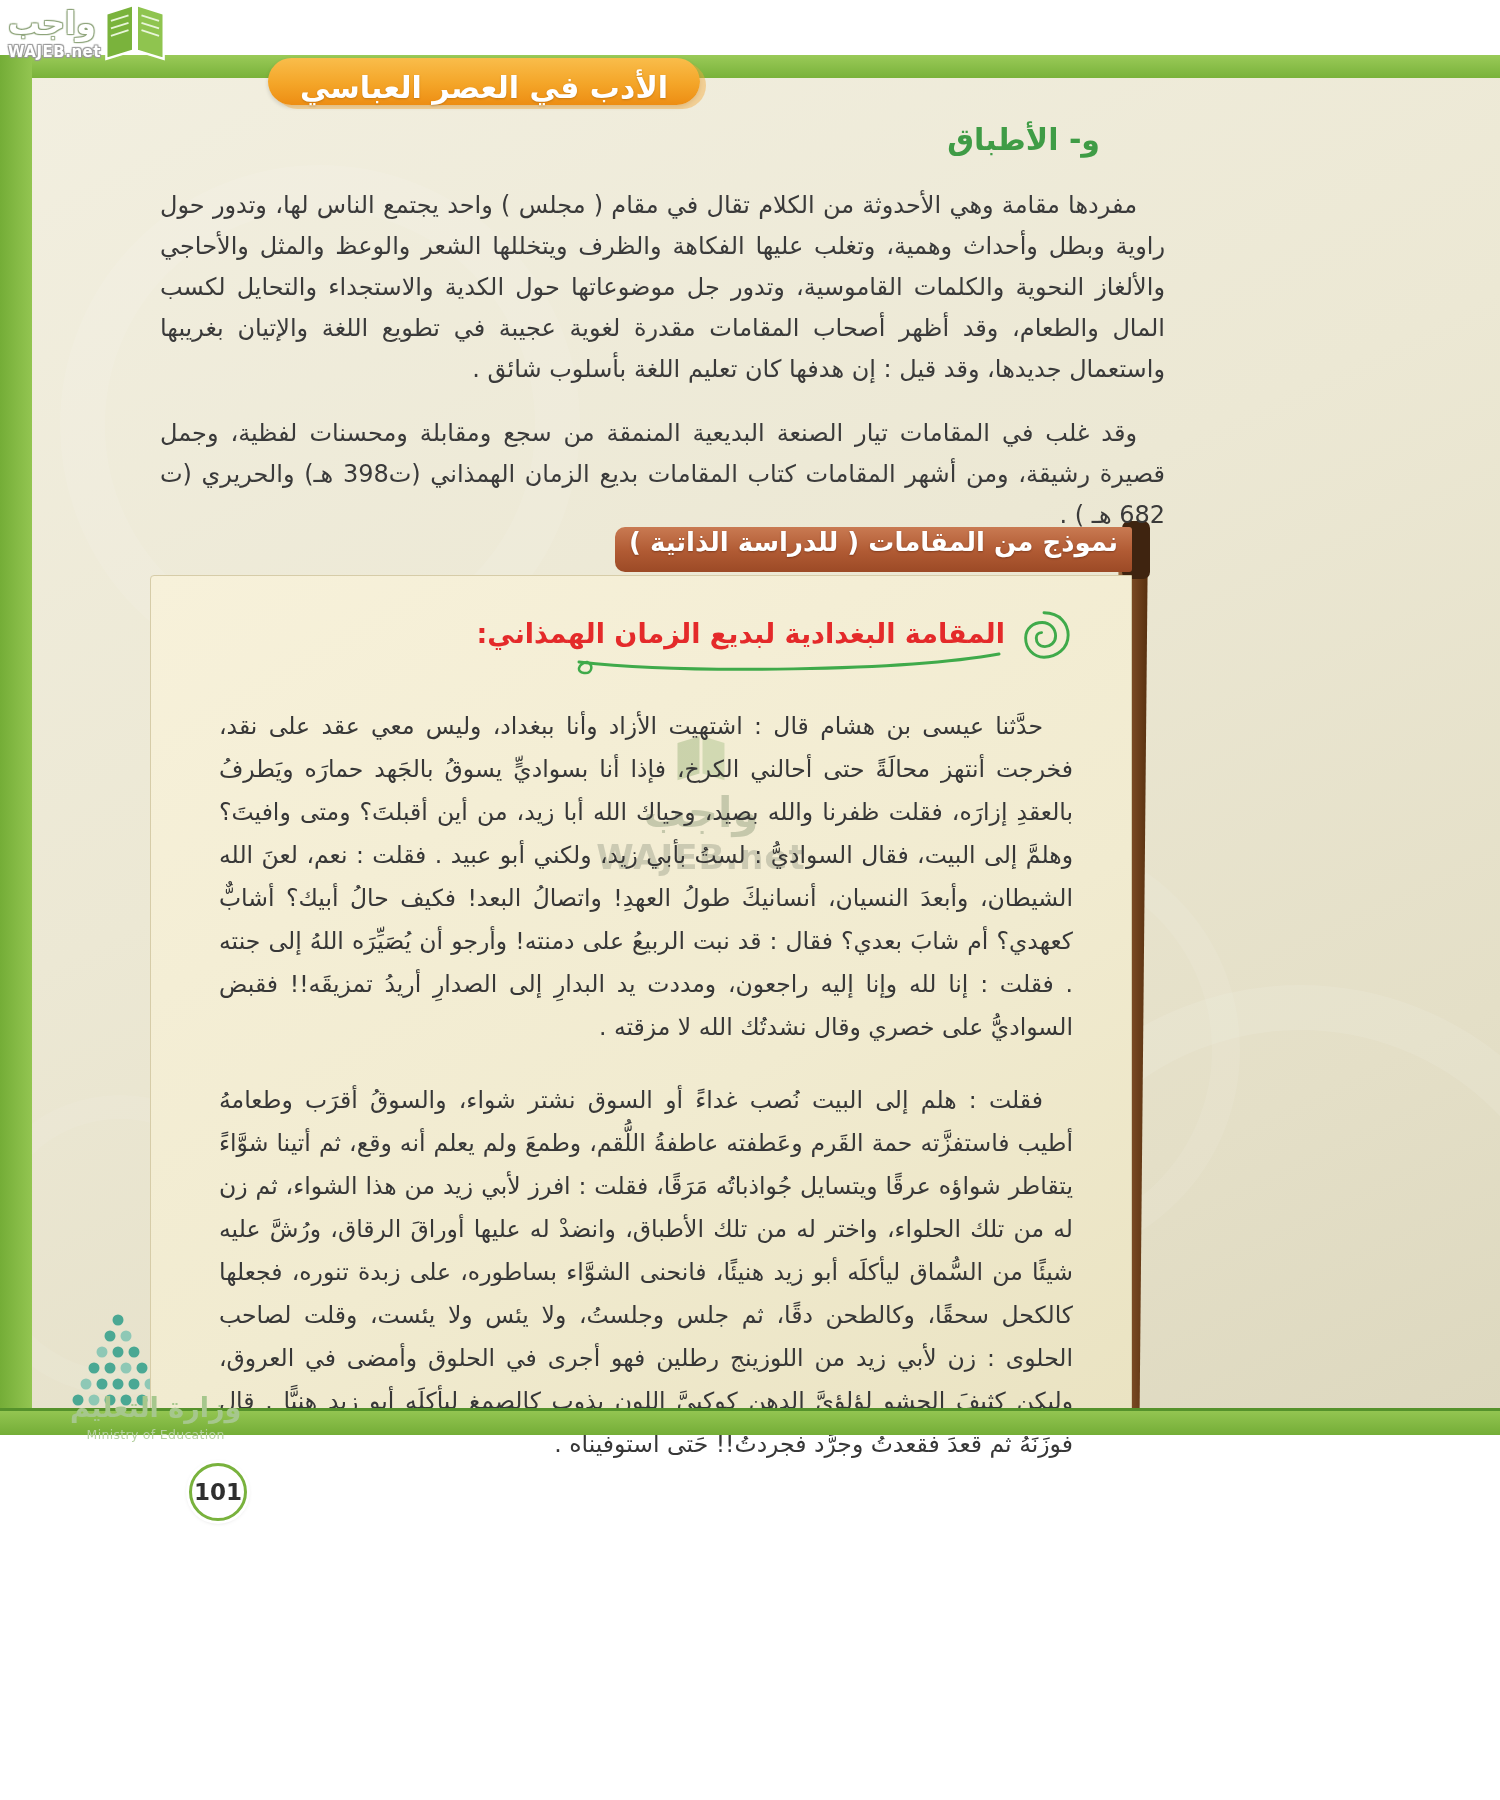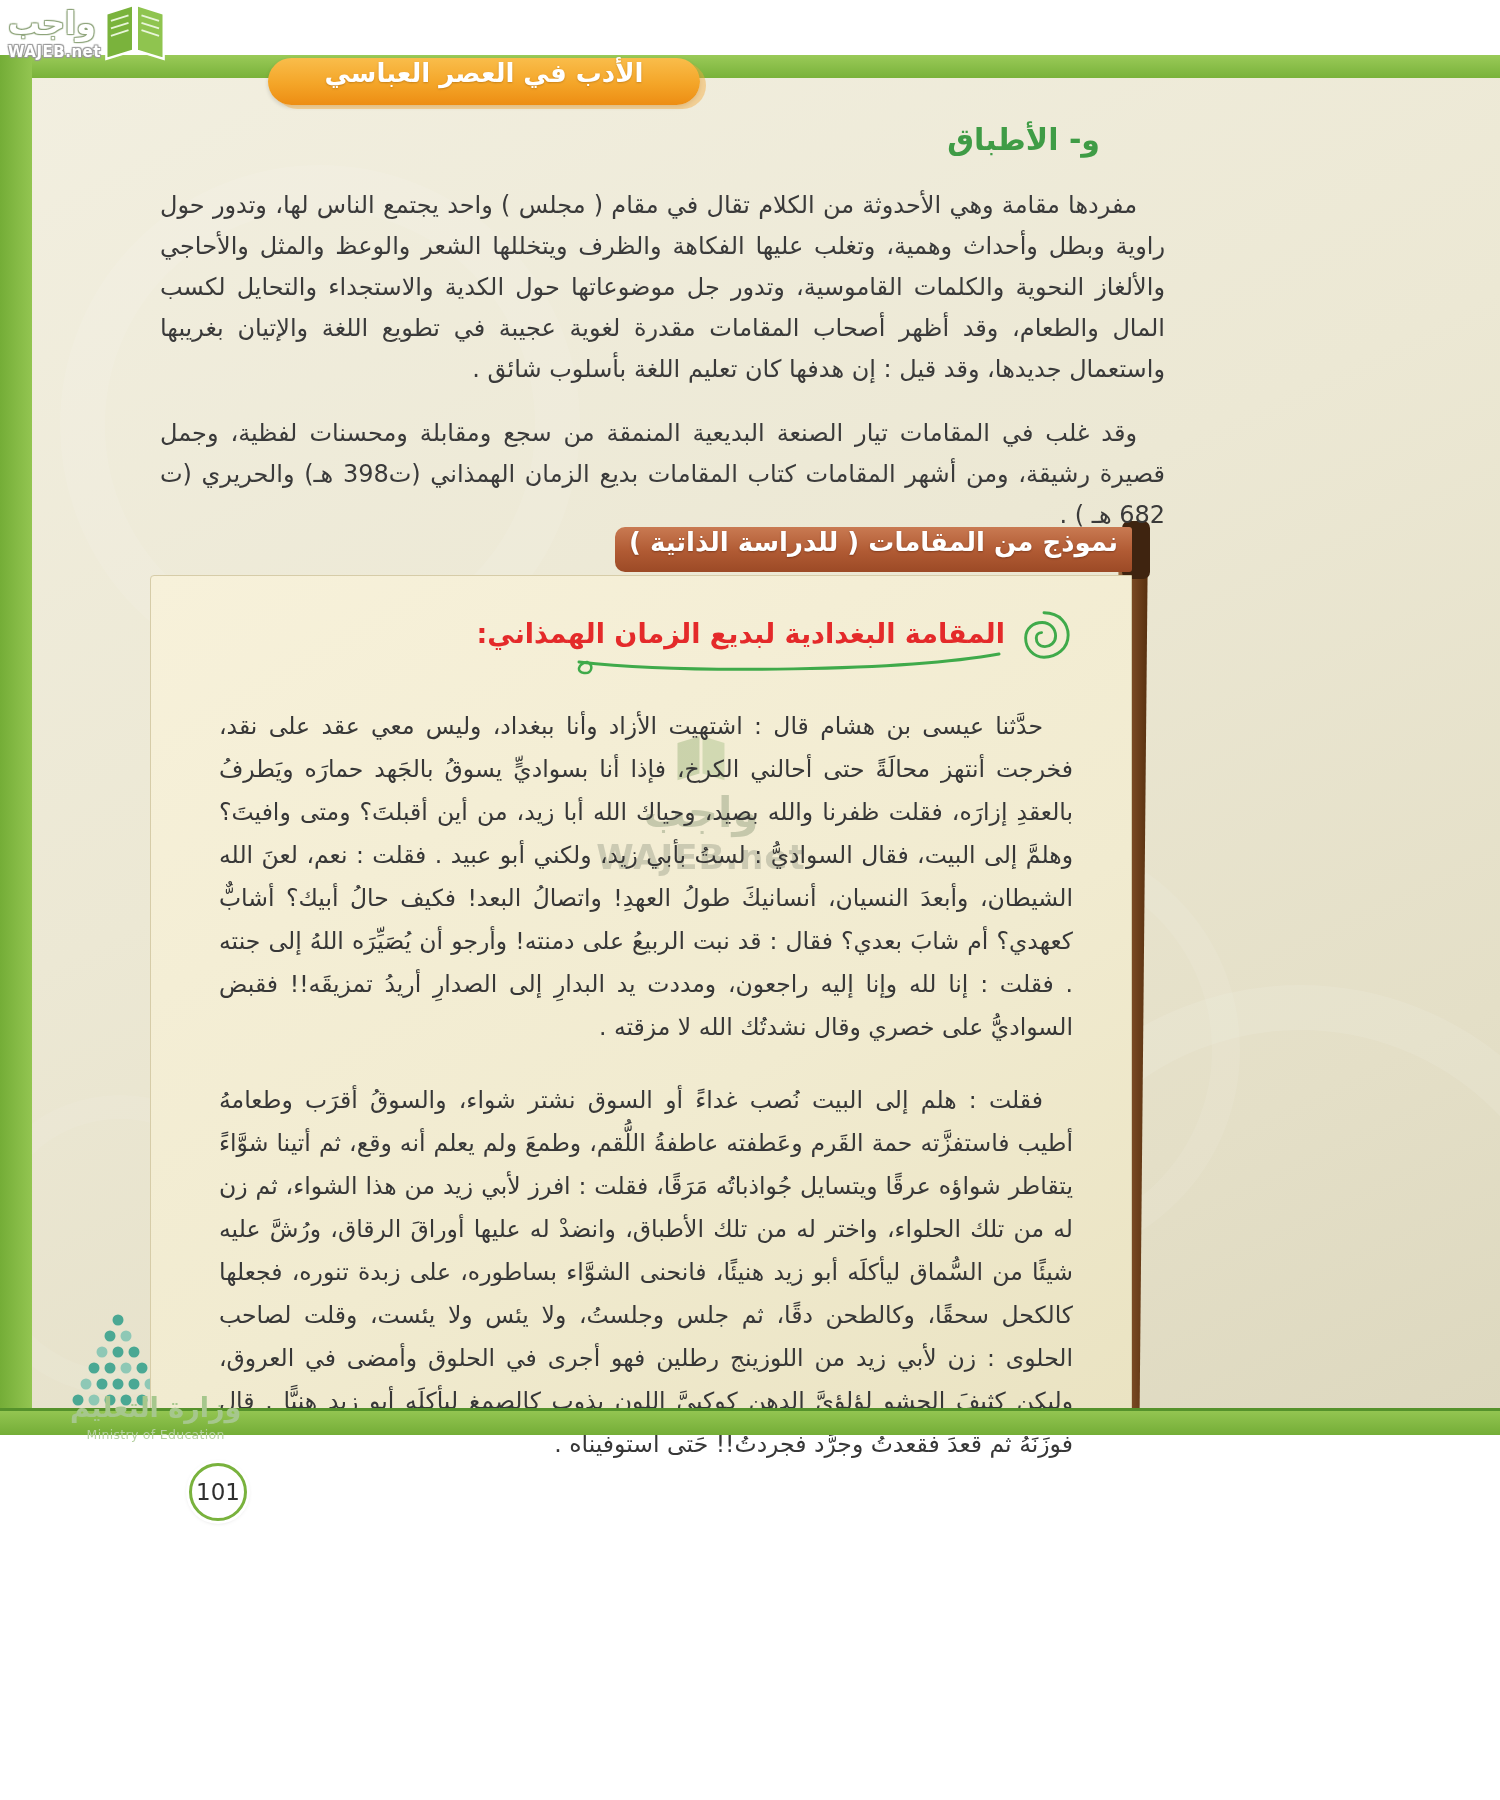--- a/index.html
+++ b/index.html
@@ -34,22 +34,22 @@
     text-shadow:1px 1px 1px #8da37a,-1px -1px 1px #8da37a,1px -1px 1px #8da37a,-1px 1px 1px #8da37a; }
   .brand-en { position:absolute; left:2px; top:41px; font-size:15px; font-weight:bold; color:#ffffff; letter-spacing:0.5px;
     text-shadow:1px 1px 1px #999,-1px -1px 1px #999,1px -1px 1px #999,-1px 1px 1px #999; }
   .brand-book { position:absolute; left:92px; top:0px; }
 
   
   .chapter-banner {
     position:absolute; left:268px; top:58px; width:432px; height:47px; border-radius:26px;
     background:linear-gradient(180deg,#f9bd4b 0%, #f4a528 55%, #ed8d13 100%);
     box-shadow:6px 4px 0 rgba(243,171,62,0.45), 0 2px 4px rgba(0,0,0,0.15);
-    display:flex; align-items:flex-start; justify-content:center;
-    color:#fff; font-size:26px; font-weight:bold; z-index:4; direction:rtl;
+    display:flex; align-items:flex-end; justify-content:center;
+    color:#fff; font-size:30px; font-weight:bold; z-index:4; direction:rtl;
     text-shadow:0 1px 2px rgba(120,70,0,0.35);
   }
 
   
   .section-heading { position:absolute; top:122px; right:400px; color:#3f9c46;
     font-size:30px; font-weight:bold; direction:rtl; z-index:3; }
   .body-text { position:absolute; right:335px; width:1005px; direction:rtl; text-align:justify;
     font-size:24px; line-height:41px; color:#3a3a3a; z-index:3; text-indent:28px; }
   .p1 { top:185px;margin-left:46px; }
   .p2 { top:413px; }
@@ -93,21 +93,21 @@
   
   .moe-dots { position:absolute; left:48px; top:1312px; z-index:2; opacity:0.85; }
   .ministry-wordmark { position:absolute; left:70px; top:1392px; z-index:4; color:#aecb96; direction:ltr;text-align:center; }
   .ministry-ar { font-size:27px; font-weight:bold; direction:rtl; color:#a6c78d; }
   .ministry-en { font-size:12.5px; color:#b5d0a0; margin-top:4px; letter-spacing:0.3px; }
   .page-circle {
     position:absolute; left:189px; top:1463px; width:58px; height:58px; border-radius:50%;
     background:#fff; border:3px solid #79b23d;
     box-shadow:0 0 0 3px #ffffff, 0 1px 5px rgba(0,0,0,0.25);
     display:flex; align-items:center; justify-content:center;
-    font-size:23px; font-weight:normal; color:#2f2f2f; z-index:5;
+    font-size:23px; font-weight:bold; color:#2f2f2f; z-index:5;
   }
 </style>
 </head>
 <body>
 
 <div class="page">
 
   <div class="paper">
     <div class="deco-circle deco1"></div>
     <div class="deco-circle deco2"></div>

